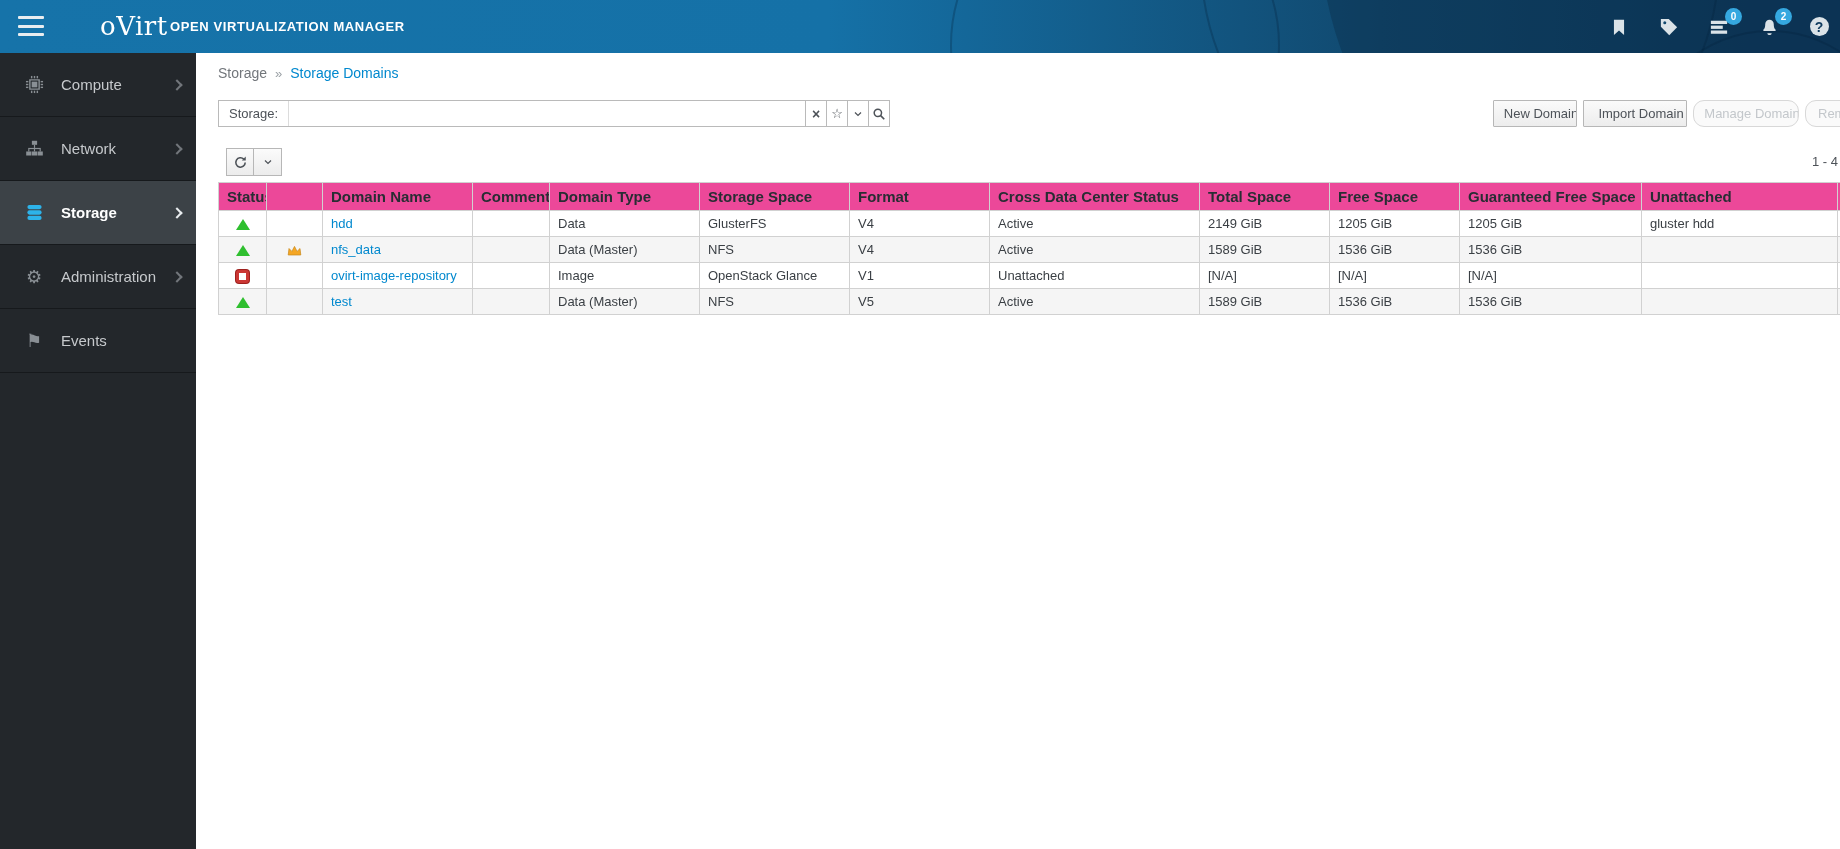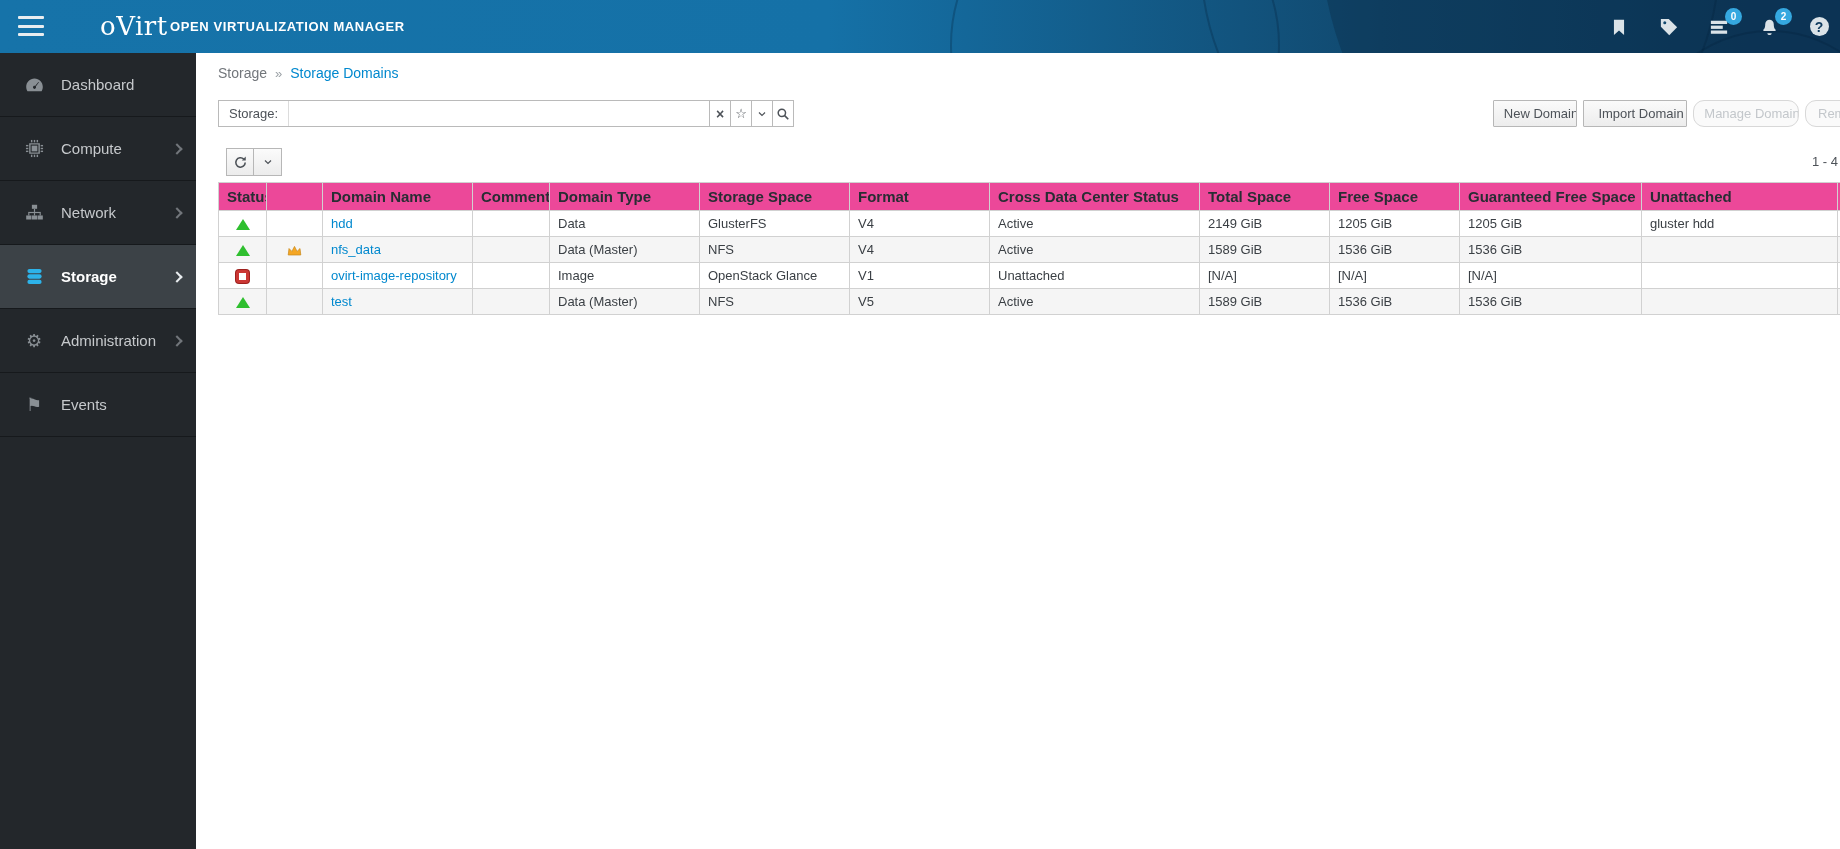--- a/index.html
+++ b/index.html
@@ -52,21 +52,21 @@
   
   .content { position:absolute; left:196px; top:53px; width:1644px; height:796px; background:#fff; }
 
   .breadcrumb { position:absolute; left:22px; top:12px; font-size:14px; display:flex; gap:8px; align-items:center; }
   .breadcrumb .parent { color:#72767b; cursor:pointer; }
   .breadcrumb .sep { color:#9aa0a5; font-size:13px; }
   .breadcrumb .current { color:#0088ce; cursor:pointer; }
 
   
   .search-group { position:absolute; left:22px; top:47px; height:27px; display:flex; }
-  .search-box { display:flex; width:492px; height:27px; border:1px solid #bababa; background:#fff; }
+  .search-box { display:flex; width:588px; height:27px; border:1px solid #bababa; background:#fff; }
   .search-label { padding:0 10px; line-height:25px; color:#4d5258; border-right:1px solid #dcdcdc; white-space:nowrap; }
   .search-input { flex:1; border:none; outline:none; font-size:13px; padding:0 6px; font-family:inherit; color:#333; }
   .sbtn {
     width:21px; height:27px; border:1px solid #bababa; border-left:none; background:#fff;
     display:flex; align-items:center; justify-content:center; cursor:pointer; color:#4d5258;
   }
   .sbtn.star { font-size:13px; }
   .sbtn.clear { font-weight:700; font-size:14px; line-height:1; }
 
   
@@ -155,28 +155,20 @@
       </svg>
       <span class="badge">2</span>
     </div>
     <div class="mh-icon">
       <span class="help-circle">?</span>
     </div>
   </div>
 </div>
 
 <div class="sidebar">
-  <div class="nav-item">
-    <span class="nav-icon">
-      <svg width="19" height="19" viewBox="0 0 16 16">
-          <path fill="currentColor" d="M8 3C4.1 3 1 6.1 1 10c0 1.2.3 2.4.9 3.4.1.2.3.3.5.3h11.2c.2 0 .4-.1.5-.3.6-1 .9-2.2.9-3.4 0-3.9-3.1-7-7-7zm3.6 3.4-2.5 3.3c.1.2.2.4.2.7 0 .7-.6 1.3-1.3 1.3s-1.3-.6-1.3-1.3S7.3 9.1 8 9.1c.2 0 .4 0 .5.1l2.6-3.2c.1-.2.4-.2.5 0 .1.1.1.3 0 .4z"></path>
-        </svg>
-    </span>
-    <span>Dashboard</span>
-  </div>
   <div class="nav-item">
     <span class="nav-icon">
       <svg width="19" height="19" viewBox="0 0 16 16" fill="currentColor">
         <path d="M3.5 3.5h9v9h-9v-9zm1.2 1.2v6.6h6.6V4.7H4.7z"></path>
           <rect x="5.6" y="5.6" width="4.8" height="4.8"></rect>
         <rect x="5" y="0.8" width="1.2" height="2"></rect>
           <rect x="7.4" y="0.8" width="1.2" height="2"></rect>
           <rect x="9.8" y="0.8" width="1.2" height="2"></rect>
         <rect x="5" y="13.2" width="1.2" height="2"></rect>
           <rect x="7.4" y="13.2" width="1.2" height="2"></rect>

